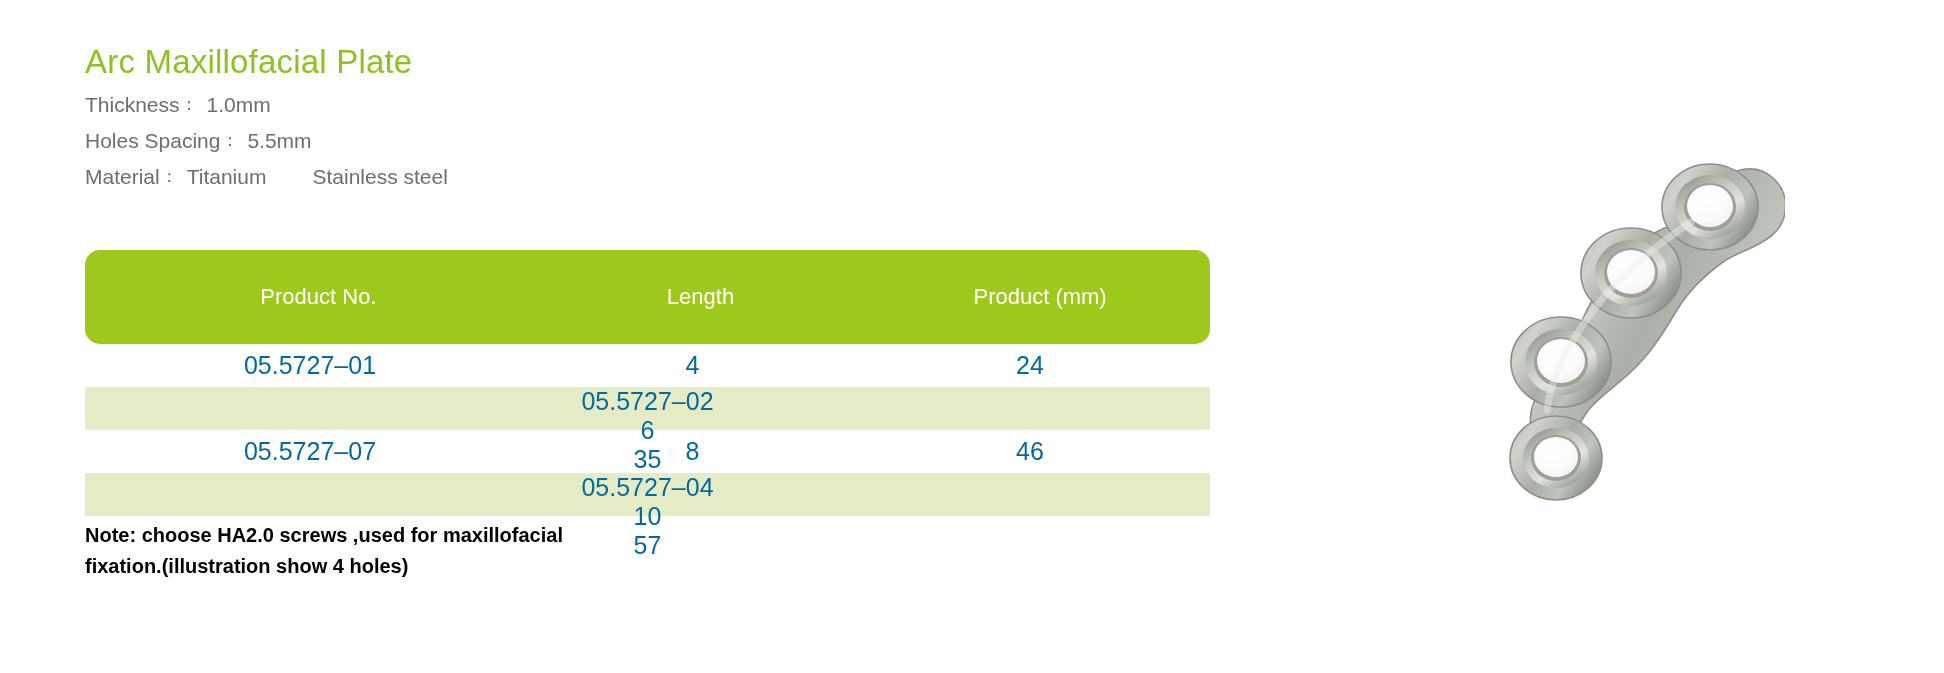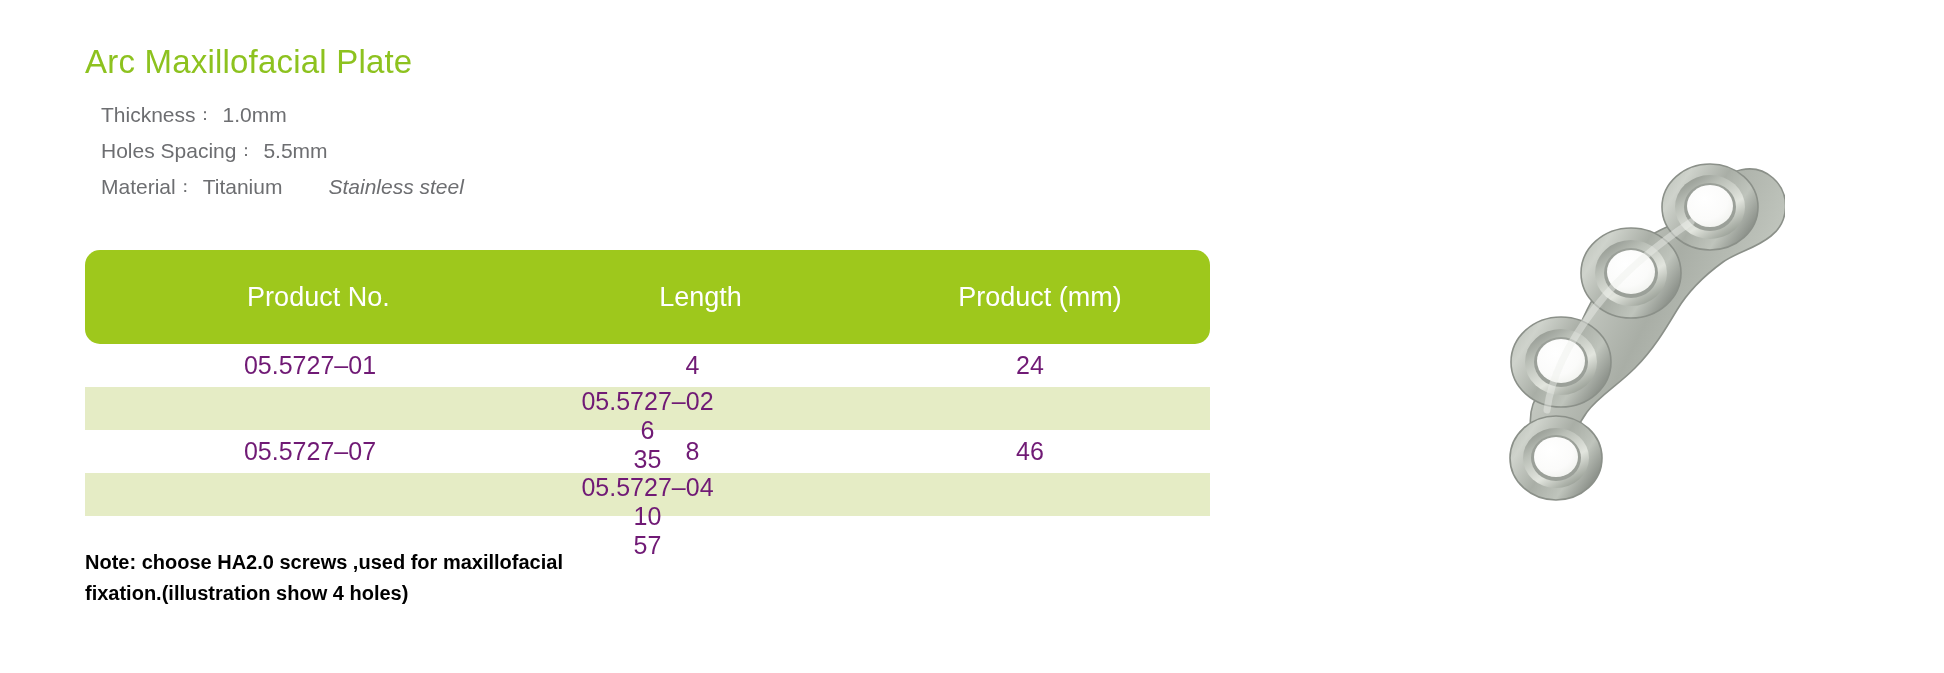--- a/index.html
+++ b/index.html
@@ -18,76 +18,76 @@
   .product-title{
     font-size:33px;
     line-height:40px;
     color:#8dc21f;
     letter-spacing:0.2px;
     font-weight:400;
     margin:0 0 6px 0;
     white-space:nowrap;
   }
 
-  .spec-list{margin:16px;padding:0;list-style:none;}
+  .spec-list{margin:0;padding:0;list-style:none;}
   .spec-row{
     font-size:21px;
     line-height:34px;
     color:#6d6e71;
     white-space:nowrap;
     font-weight:400;
   }
   .spec-label{}
   .spec-sep{padding:0 2px 0 1px;font-size:17px;position:relative;top:-2px;}
   .spec-value{padding-left:7px;}
-  .spec-value2{padding-left:46px;font-style:italic;}
+  .spec-value2{padding-left:46px;}
 
   
   .spec-table{
     position:absolute;
     left:85px;
     top:250px;
     width:1125px;
   }
   .table-header{
     background:#9ec81c;
     border-radius:15px;
     height:94px;
     display:flex;
     align-items:center;
   }
   .table-header .cell{
     color:#ffffff;
-    font-size:27px;
+    font-size:22px;
     text-align:center;
     font-weight:400;
     margin-left:21px;
   }
   .table-row{
     height:43px;
     display:flex;
     align-items:center;
   }
   .table-row.odd{background:#ffffff;}
   .table-row.even{background:#e5ecc5;flex-direction:column;}
   .table-row .cell{
-    color:#701a75;
+    color:#0369a1;
     font-size:25px;
     text-align:center;
     font-weight:400;
   }
   .col-0{width:40%;}
   .col-1{width:28%;}
   .col-2{width:32%;}
 
   
   .note{
     position:absolute;
     left:85px;
-    top:547px;
+    top:520px;
     width:640px;
     font-size:20px;
     line-height:31px;
     color:#000000;
     font-weight:bold;
   }
 
   
   .illustration{
     position:absolute;

